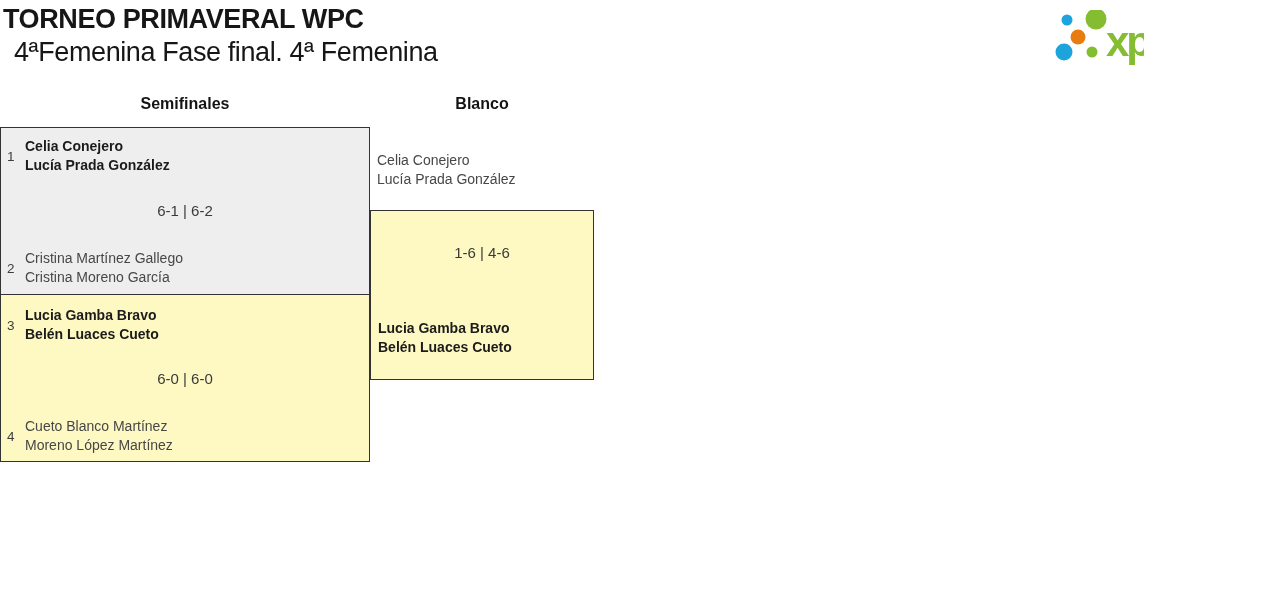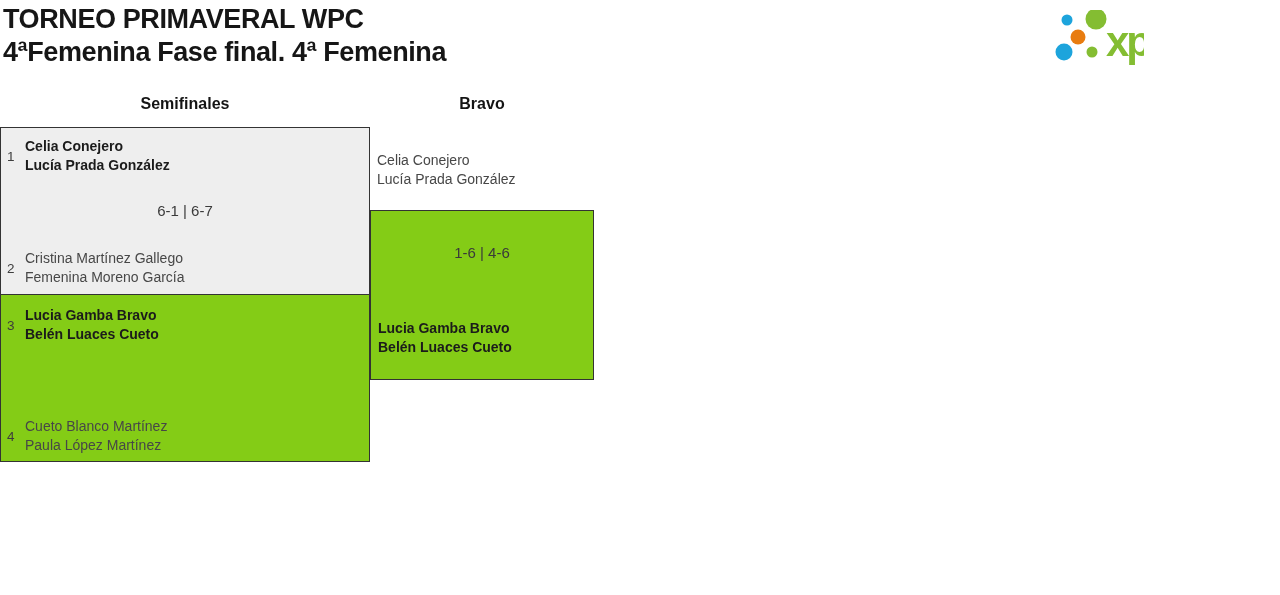--- a/index.html
+++ b/index.html
@@ -7,40 +7,40 @@
     position:relative;width:1144px;height:595px;background:#ffffff;overflow:hidden;
     font-family:"Liberation Sans","DejaVu Sans",sans-serif;
   }
   
   .title{
     position:absolute;left:3px;top:3px;
     font-size:27px;line-height:33px;font-weight:700;color:#161616;letter-spacing:-0.4px;
     white-space:nowrap;
   }
   .subtitle{
-    position:absolute;left:3px;top:36px;
-    font-size:27px;line-height:33px;font-weight:700;color:#161616;letter-spacing:-0.4px;
+    position:absolute;left:14px;top:36px;
+    font-size:27px;line-height:33px;font-weight:400;color:#161616;letter-spacing:-0.4px;
     white-space:nowrap;
   }
   
   .logo{position:absolute;left:1046px;top:4px;width:232px;height:70px;display:block;text-decoration:none;cursor:pointer;}
   .logo-dots{position:absolute;left:0;top:6px;}
   .logo-text{
     position:absolute;left:60px;top:0;
     font-size:42px;line-height:76px;font-weight:700;letter-spacing:-3px;
     color:#84bd32;white-space:nowrap;
   }
   
   .col-header{
     position:absolute;top:94px;font-size:16px;line-height:20px;font-weight:700;color:#141414;text-align:center;
   }
   .ch-sf{left:0;width:370px;}
   .ch-f{left:370px;width:224px;}
   .match{
-    position:absolute;border:1px solid #333333;box-sizing:border-box;background:#84cc16;
+    position:absolute;border:1px solid #333333;box-sizing:border-box;background:#fef9c3;
   }
   .sf1{left:0;top:127px;width:370px;height:168px;background:#eeeeee;}
   .sf2{left:0;top:294px;width:370px;height:168px;}
   .fin{left:370px;top:210px;width:224px;height:170px;}
   .team-row{
     position:absolute;left:6px;display:flex;align-items:center;height:38px;
   }
   .seed{
     width:13px;margin-right:5px;font-size:13.5px;color:#3d3d3d;flex:0 0 auto;text-align:left;
   }
@@ -67,53 +67,54 @@
       <circle cx="21" cy="10" r="5.5" fill="#1da4dc"></circle>
       <circle cx="50" cy="9" r="10.5" fill="#84bd32"></circle>
       <circle cx="32" cy="27" r="7.5" fill="#e87c10"></circle>
       <circle cx="18" cy="42" r="8.5" fill="#1da4dc"></circle>
       <circle cx="46" cy="42" r="5.5" fill="#84bd32"></circle>
     </svg>
     <span class="logo-text">xporty</span>
   </a>
 
   <div class="col-header ch-sf">Semifinales</div>
-  <div class="col-header ch-f">Bravo</div>
+  <div class="col-header ch-f">Blanco</div>
 
   <div class="match sf1">
     <div class="team-row" style="top:9px;">
       <span class="seed">1</span>
       <span class="names">
         <span class="name winner">Celia Conejero</span>
         <span class="name winner">Lucía Prada González</span>
       </span>
     </div>
-    <div class="score" style="top:75px;">6-1 | 6-7</div>
+    <div class="score" style="top:75px;">6-1 | 6-2</div>
     <div class="team-row" style="top:121px;">
       <span class="seed">2</span>
       <span class="names">
         <span class="name loser">Cristina Martínez Gallego</span>
-        <span class="name loser">Femenina Moreno García</span>
+        <span class="name loser">Cristina Moreno García</span>
       </span>
     </div>
   </div>
 
   <div class="match sf2">
     <div class="team-row" style="top:11px;">
       <span class="seed">3</span>
       <span class="names">
         <span class="name winner">Lucia Gamba Bravo</span>
         <span class="name winner">Belén Luaces Cueto</span>
       </span>
     </div>
+    <div class="score" style="top:76px;">6-0 | 6-0</div>
     <div class="team-row" style="top:122px;">
       <span class="seed">4</span>
       <span class="names">
         <span class="name loser">Cueto Blanco Martínez</span>
-        <span class="name loser">Paula López Martínez</span>
+        <span class="name loser">Moreno López Martínez</span>
       </span>
     </div>
   </div>
 
   <div class="final-top-team names">
     <span class="name loser">Celia Conejero</span>
     <span class="name loser">Lucía Prada González</span>
   </div>
 
   <div class="match fin">

